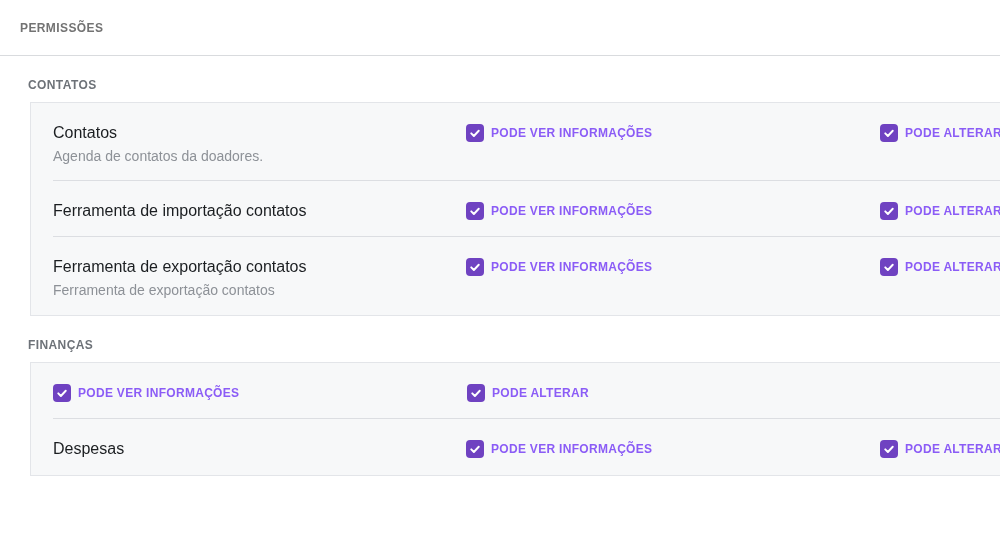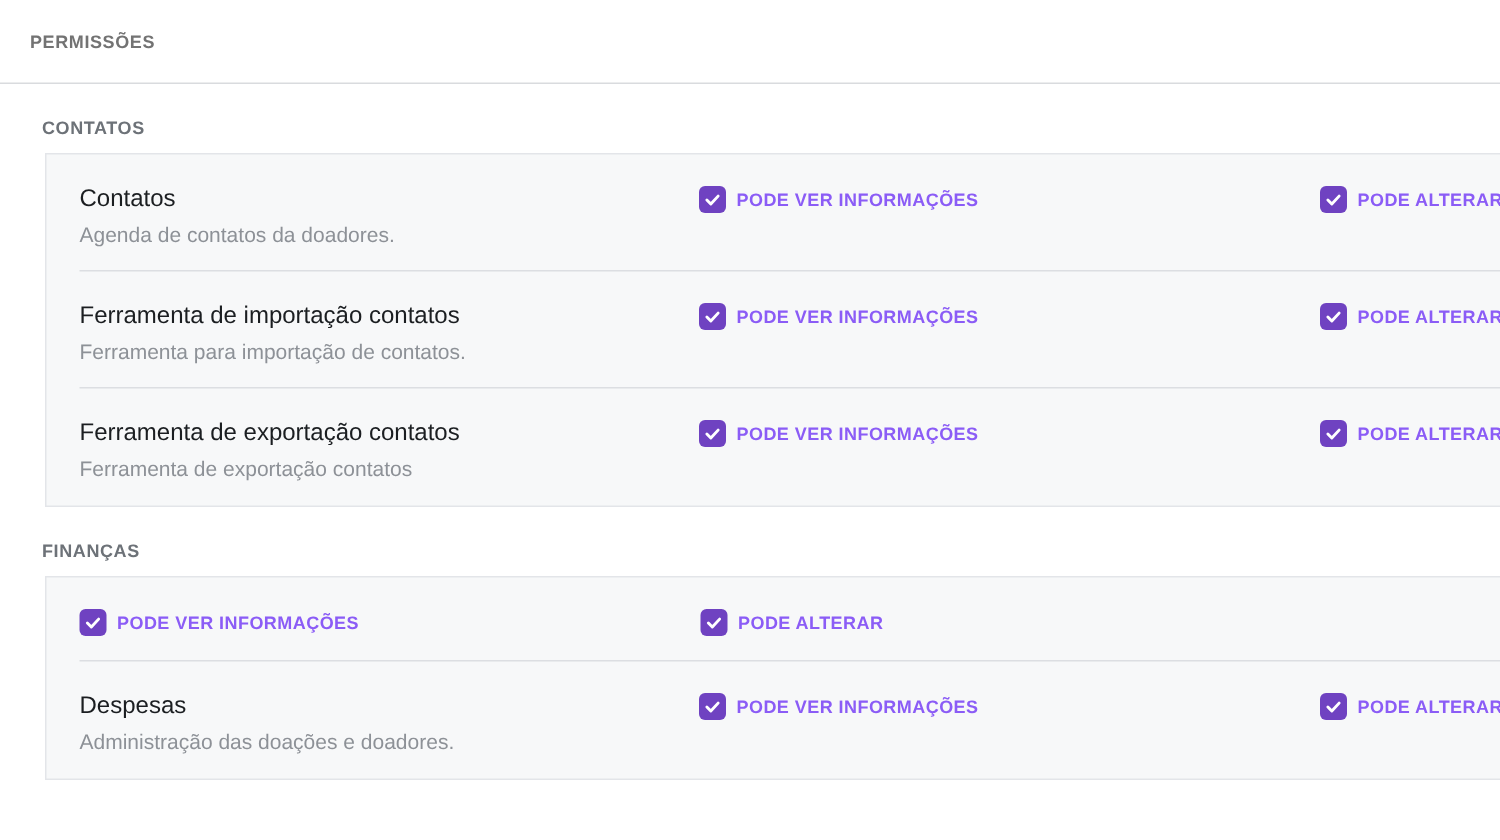--- a/index.html
+++ b/index.html
@@ -101,21 +101,20 @@
               <path d="M3 8.5l3.5 3.5L13 5" stroke="#fff" stroke-width="2.6" fill="none" stroke-linecap="round" stroke-linejoin="round"></path>
             </svg>
           </span>
         <span class="perm-label">PODE ALTERAR</span>
       </div>
     </div>
 
     <div class="row">
       <div class="row-info">
         <div class="row-title">Ferramenta de importação contatos</div>
-        <div class="row-desc">Ferramenta para importação de contatos.</div>
       </div>
       <div class="perm">
         <span class="checkbox">
             <svg width="12" height="12" viewBox="0 0 16 16">
               <path d="M3 8.5l3.5 3.5L13 5" stroke="#fff" stroke-width="2.6" fill="none" stroke-linecap="round" stroke-linejoin="round"></path>
             </svg>
           </span>
         <span class="perm-label">PODE VER INFORMAÇÕES</span>
       </div>
       <div class="perm">
@@ -173,21 +172,20 @@
               <path d="M3 8.5l3.5 3.5L13 5" stroke="#fff" stroke-width="2.6" fill="none" stroke-linecap="round" stroke-linejoin="round"></path>
             </svg>
           </span>
         <span class="perm-label">PODE ALTERAR</span>
       </div>
     </div>
 
     <div class="row">
       <div class="row-info">
         <div class="row-title">Despesas</div>
-        <div class="row-desc">Administração das doações e doadores.</div>
       </div>
       <div class="perm">
         <span class="checkbox">
             <svg width="12" height="12" viewBox="0 0 16 16">
               <path d="M3 8.5l3.5 3.5L13 5" stroke="#fff" stroke-width="2.6" fill="none" stroke-linecap="round" stroke-linejoin="round"></path>
             </svg>
           </span>
         <span class="perm-label">PODE VER INFORMAÇÕES</span>
       </div>
       <div class="perm">

